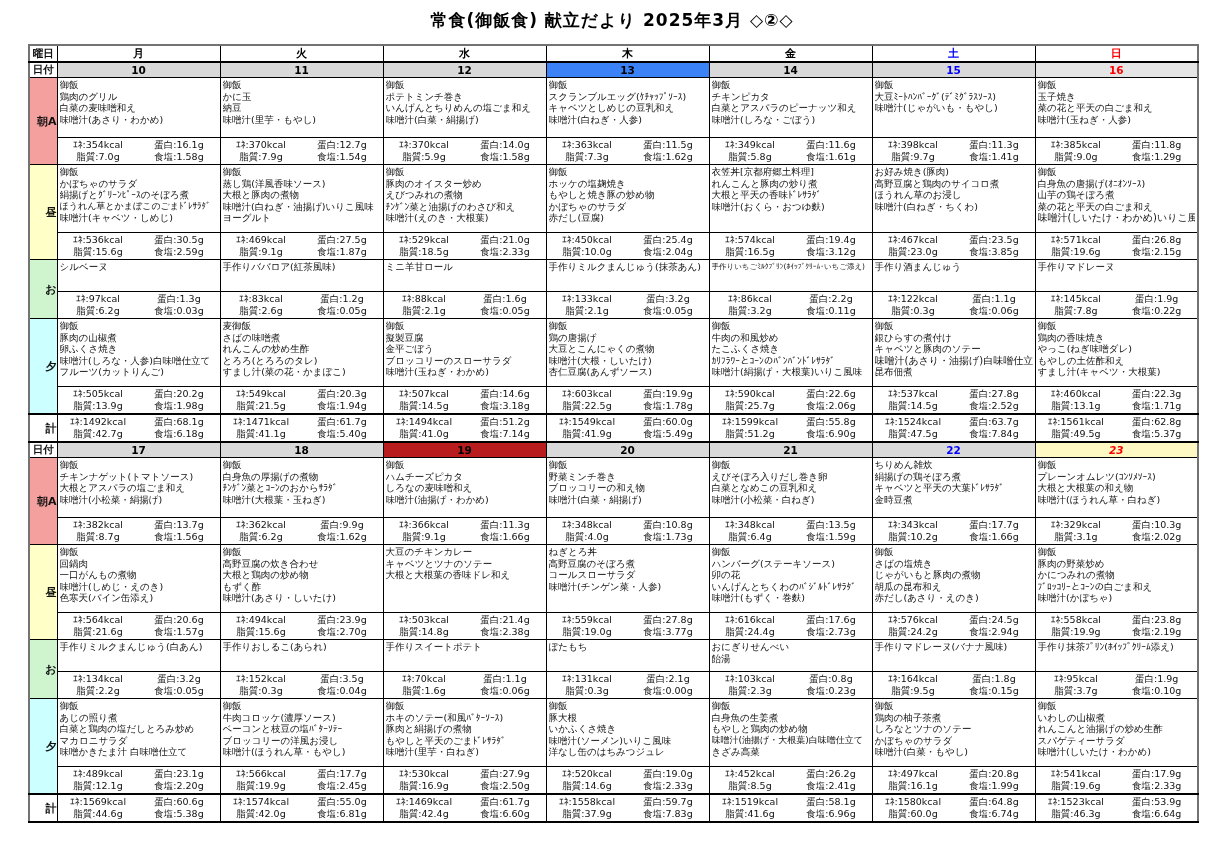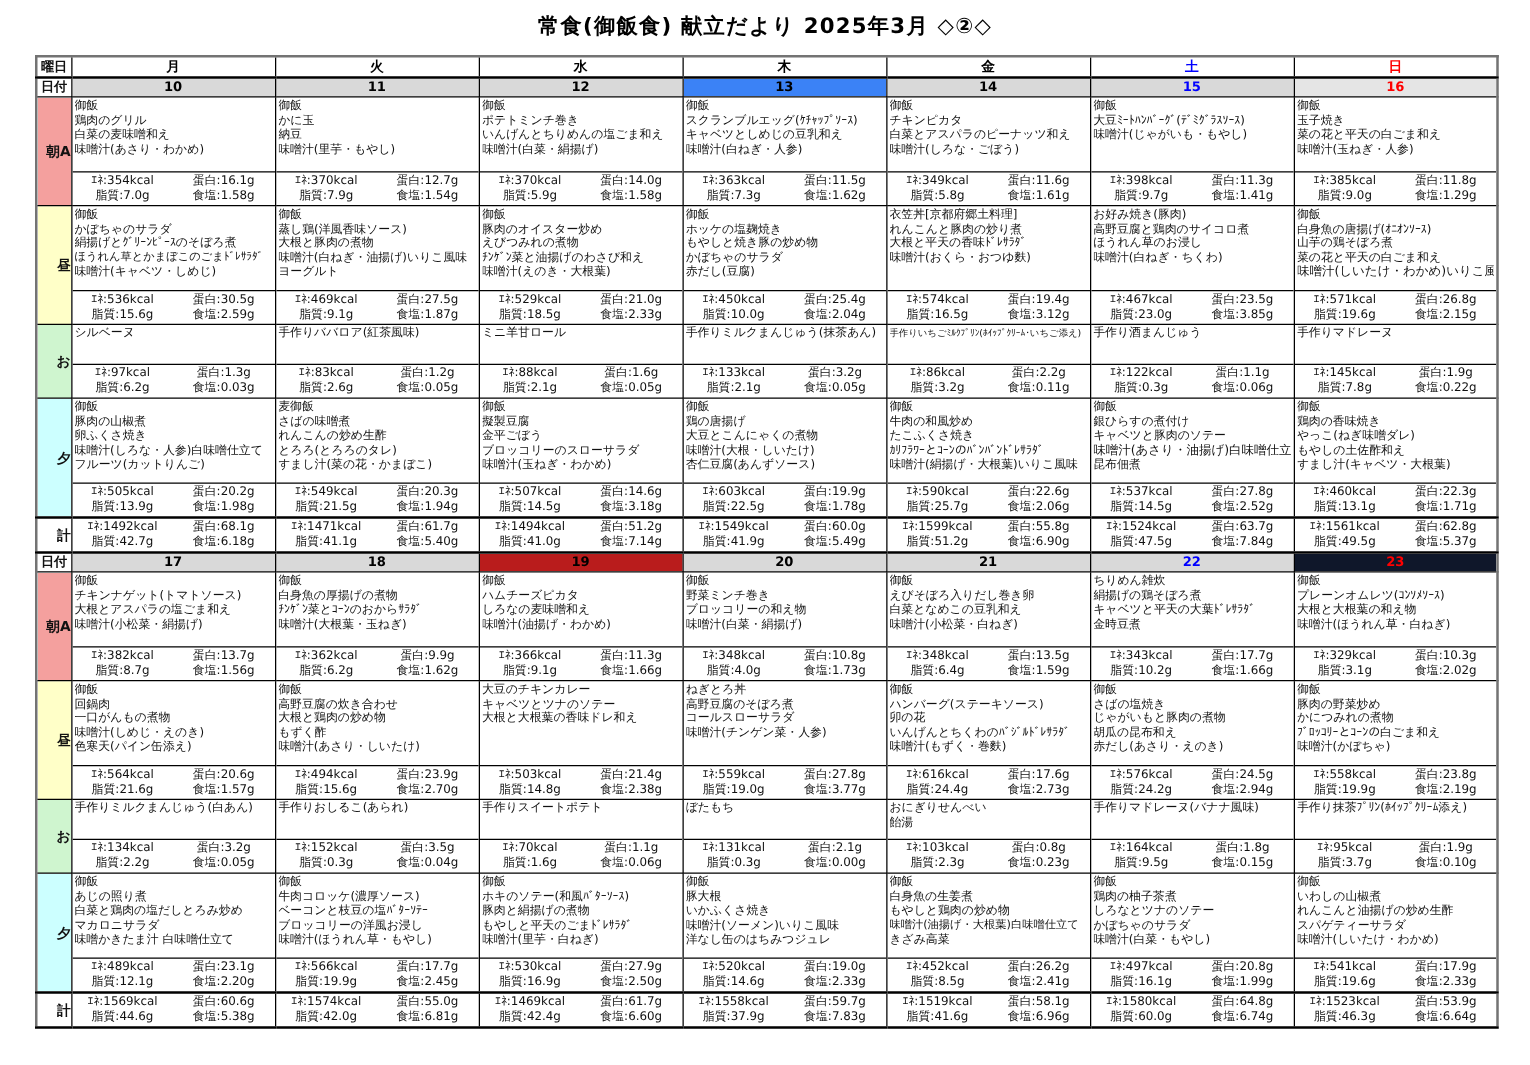--- a/index.html
+++ b/index.html
@@ -655,21 +655,21 @@
         </td>
       </tr>
       <tr class="date-row">
         <td class="corner">日付</td>
         <td class="dt" style="color: rgb(0, 0, 0); background: rgb(217, 217, 217);">17</td>
         <td class="dt" style="color: rgb(0, 0, 0); background: rgb(217, 217, 217);">18</td>
         <td class="dt" style="color: rgb(0, 0, 0); background: #b91c1c;">19</td>
         <td class="dt" style="color: rgb(0, 0, 0); background: rgb(217, 217, 217);">20</td>
         <td class="dt" style="color: rgb(0, 0, 0); background: rgb(217, 217, 217);">21</td>
         <td class="dt" style="color: rgb(0, 0, 255); background: rgb(217, 217, 217);">22</td>
-        <td class="dt" style="color: rgb(255, 0, 0); background: #0f172a;">23</td>
+        <td class="dt" style="color: rgb(255, 0, 0); background: #fef9c3; font-style: italic;">23</td>
       </tr>
       <tr class="meal-row">
         <td class="rowlabel" style="background: rgb(244, 160, 158);">朝A</td>
         <td class="meal-cell">
           <div class="menu menu-h0">
             <div class="menu-line">御飯</div>
             <div class="menu-line">チキンナゲット(トマトソース)</div>
             <div class="menu-line">大根とアスパラの塩ごま和え</div>
             <div class="menu-line">味噌汁(小松菜・絹揚げ)</div>
           </div>

